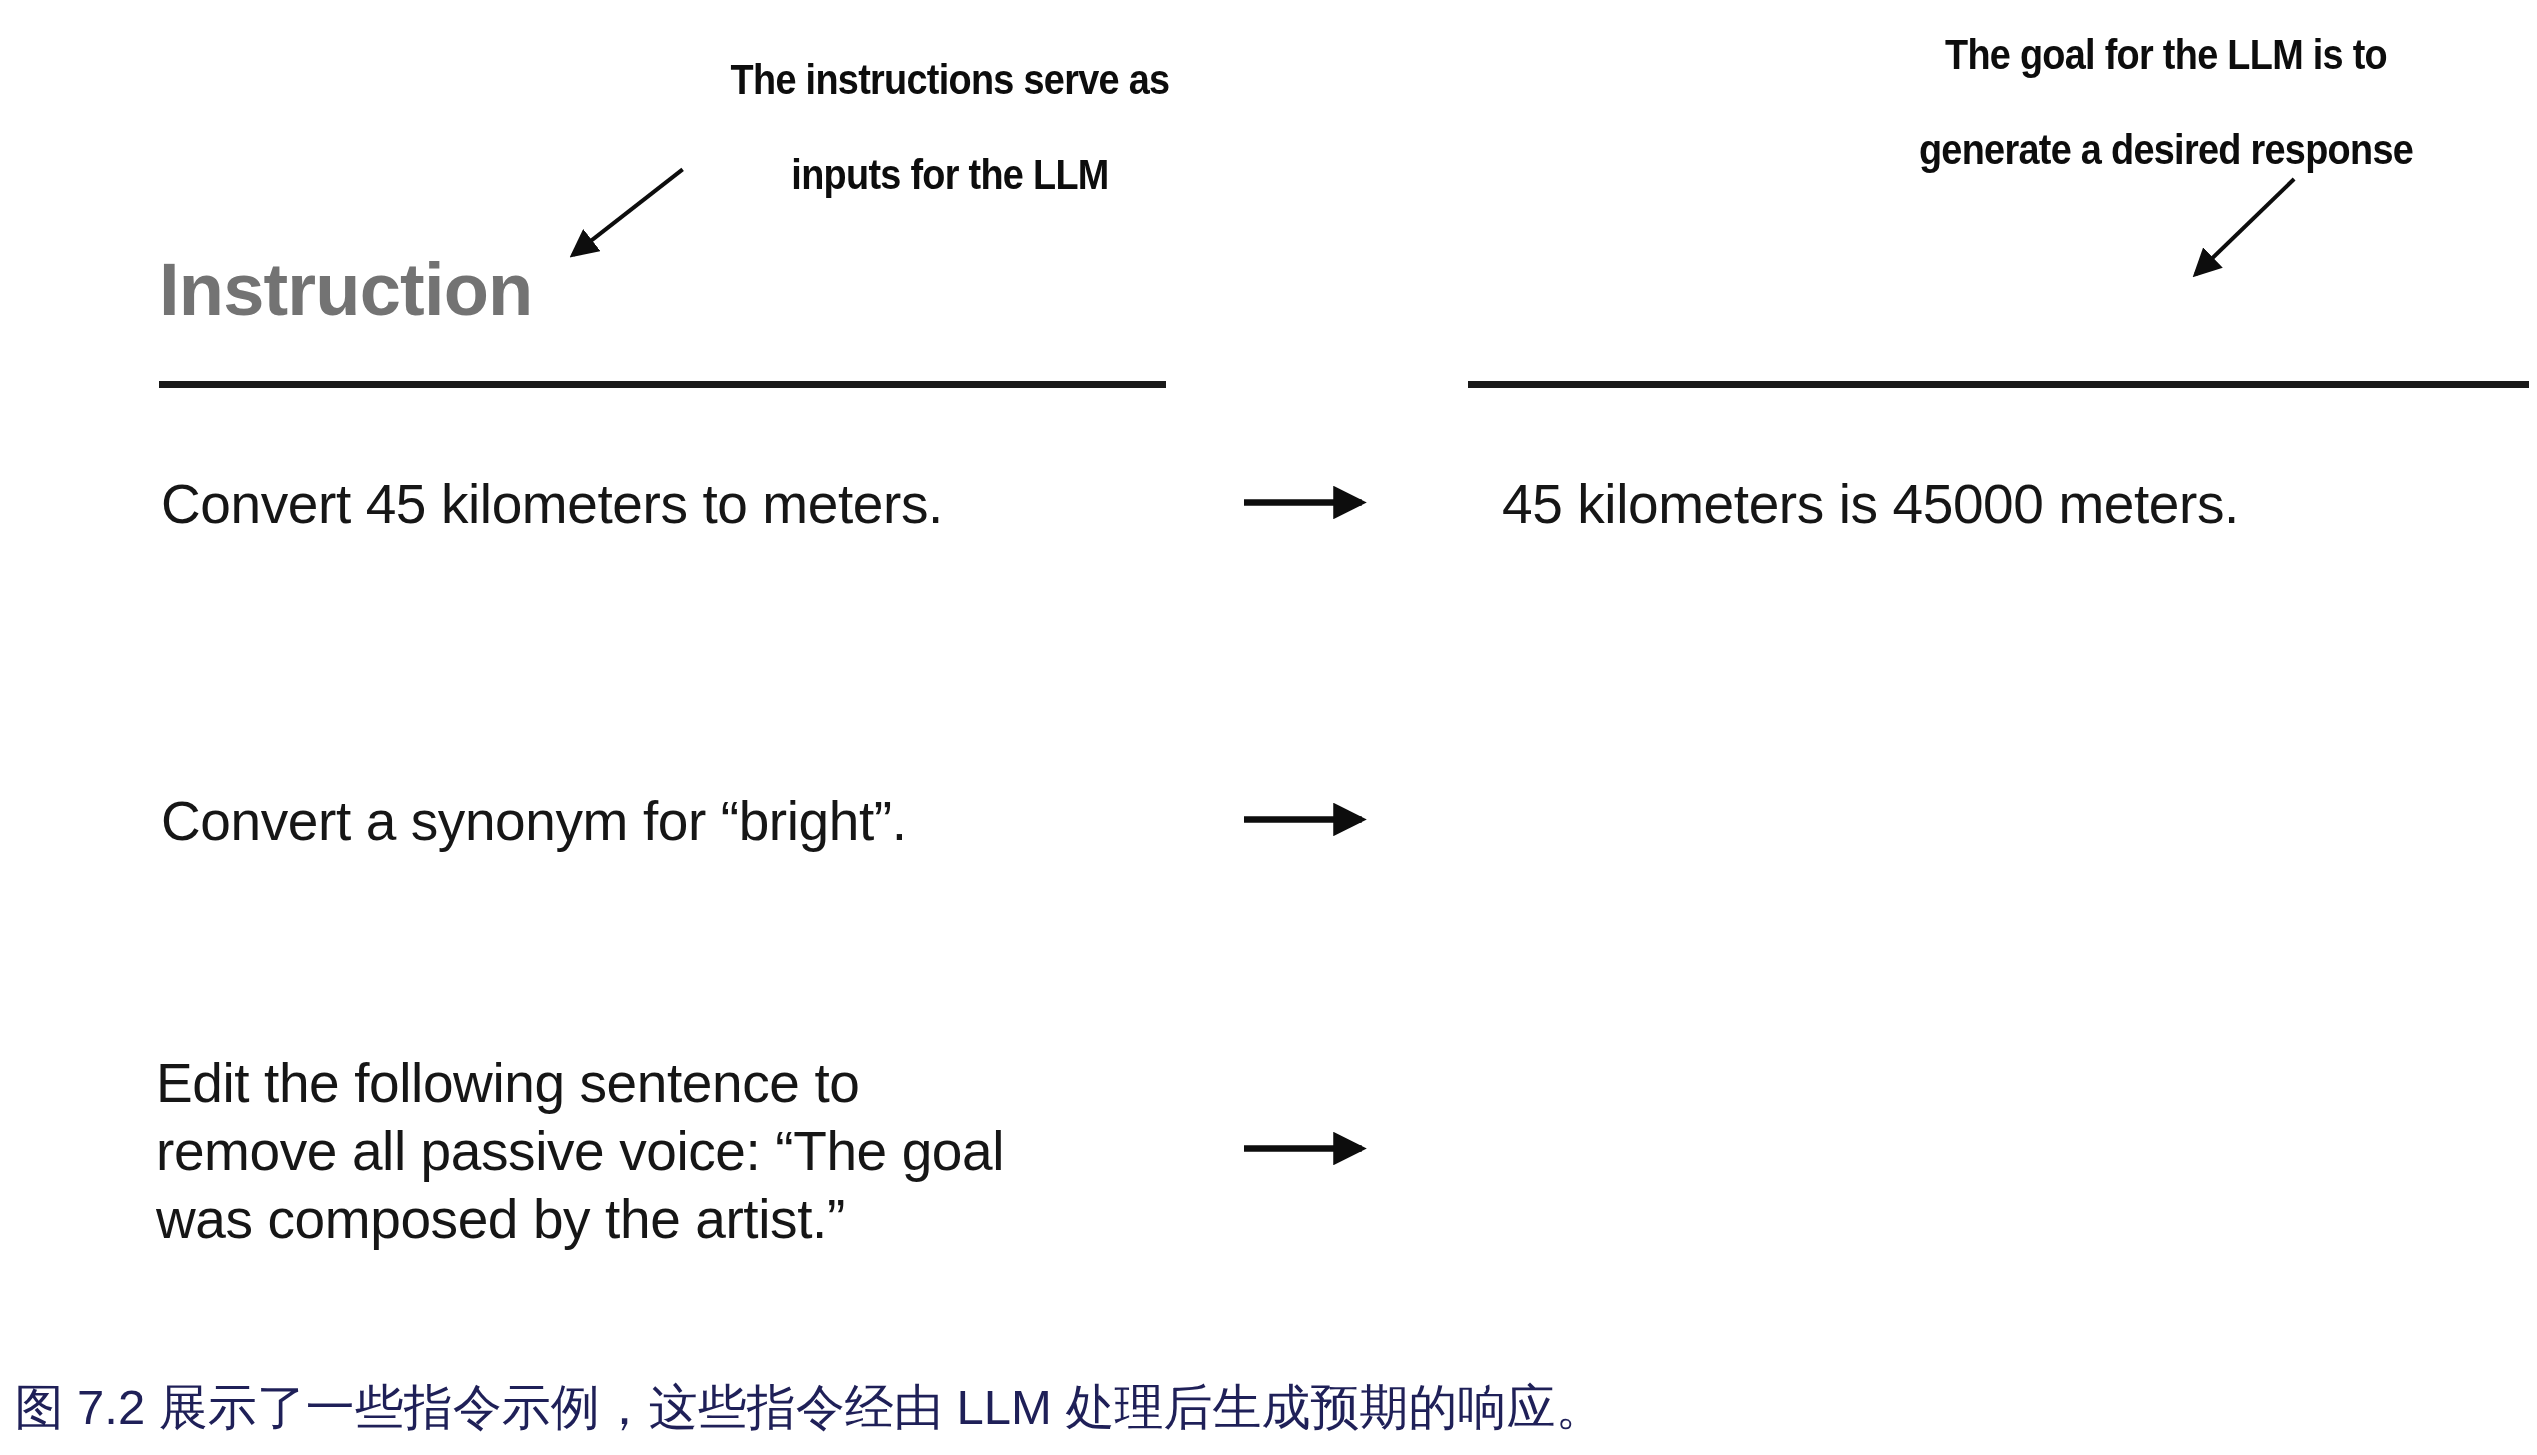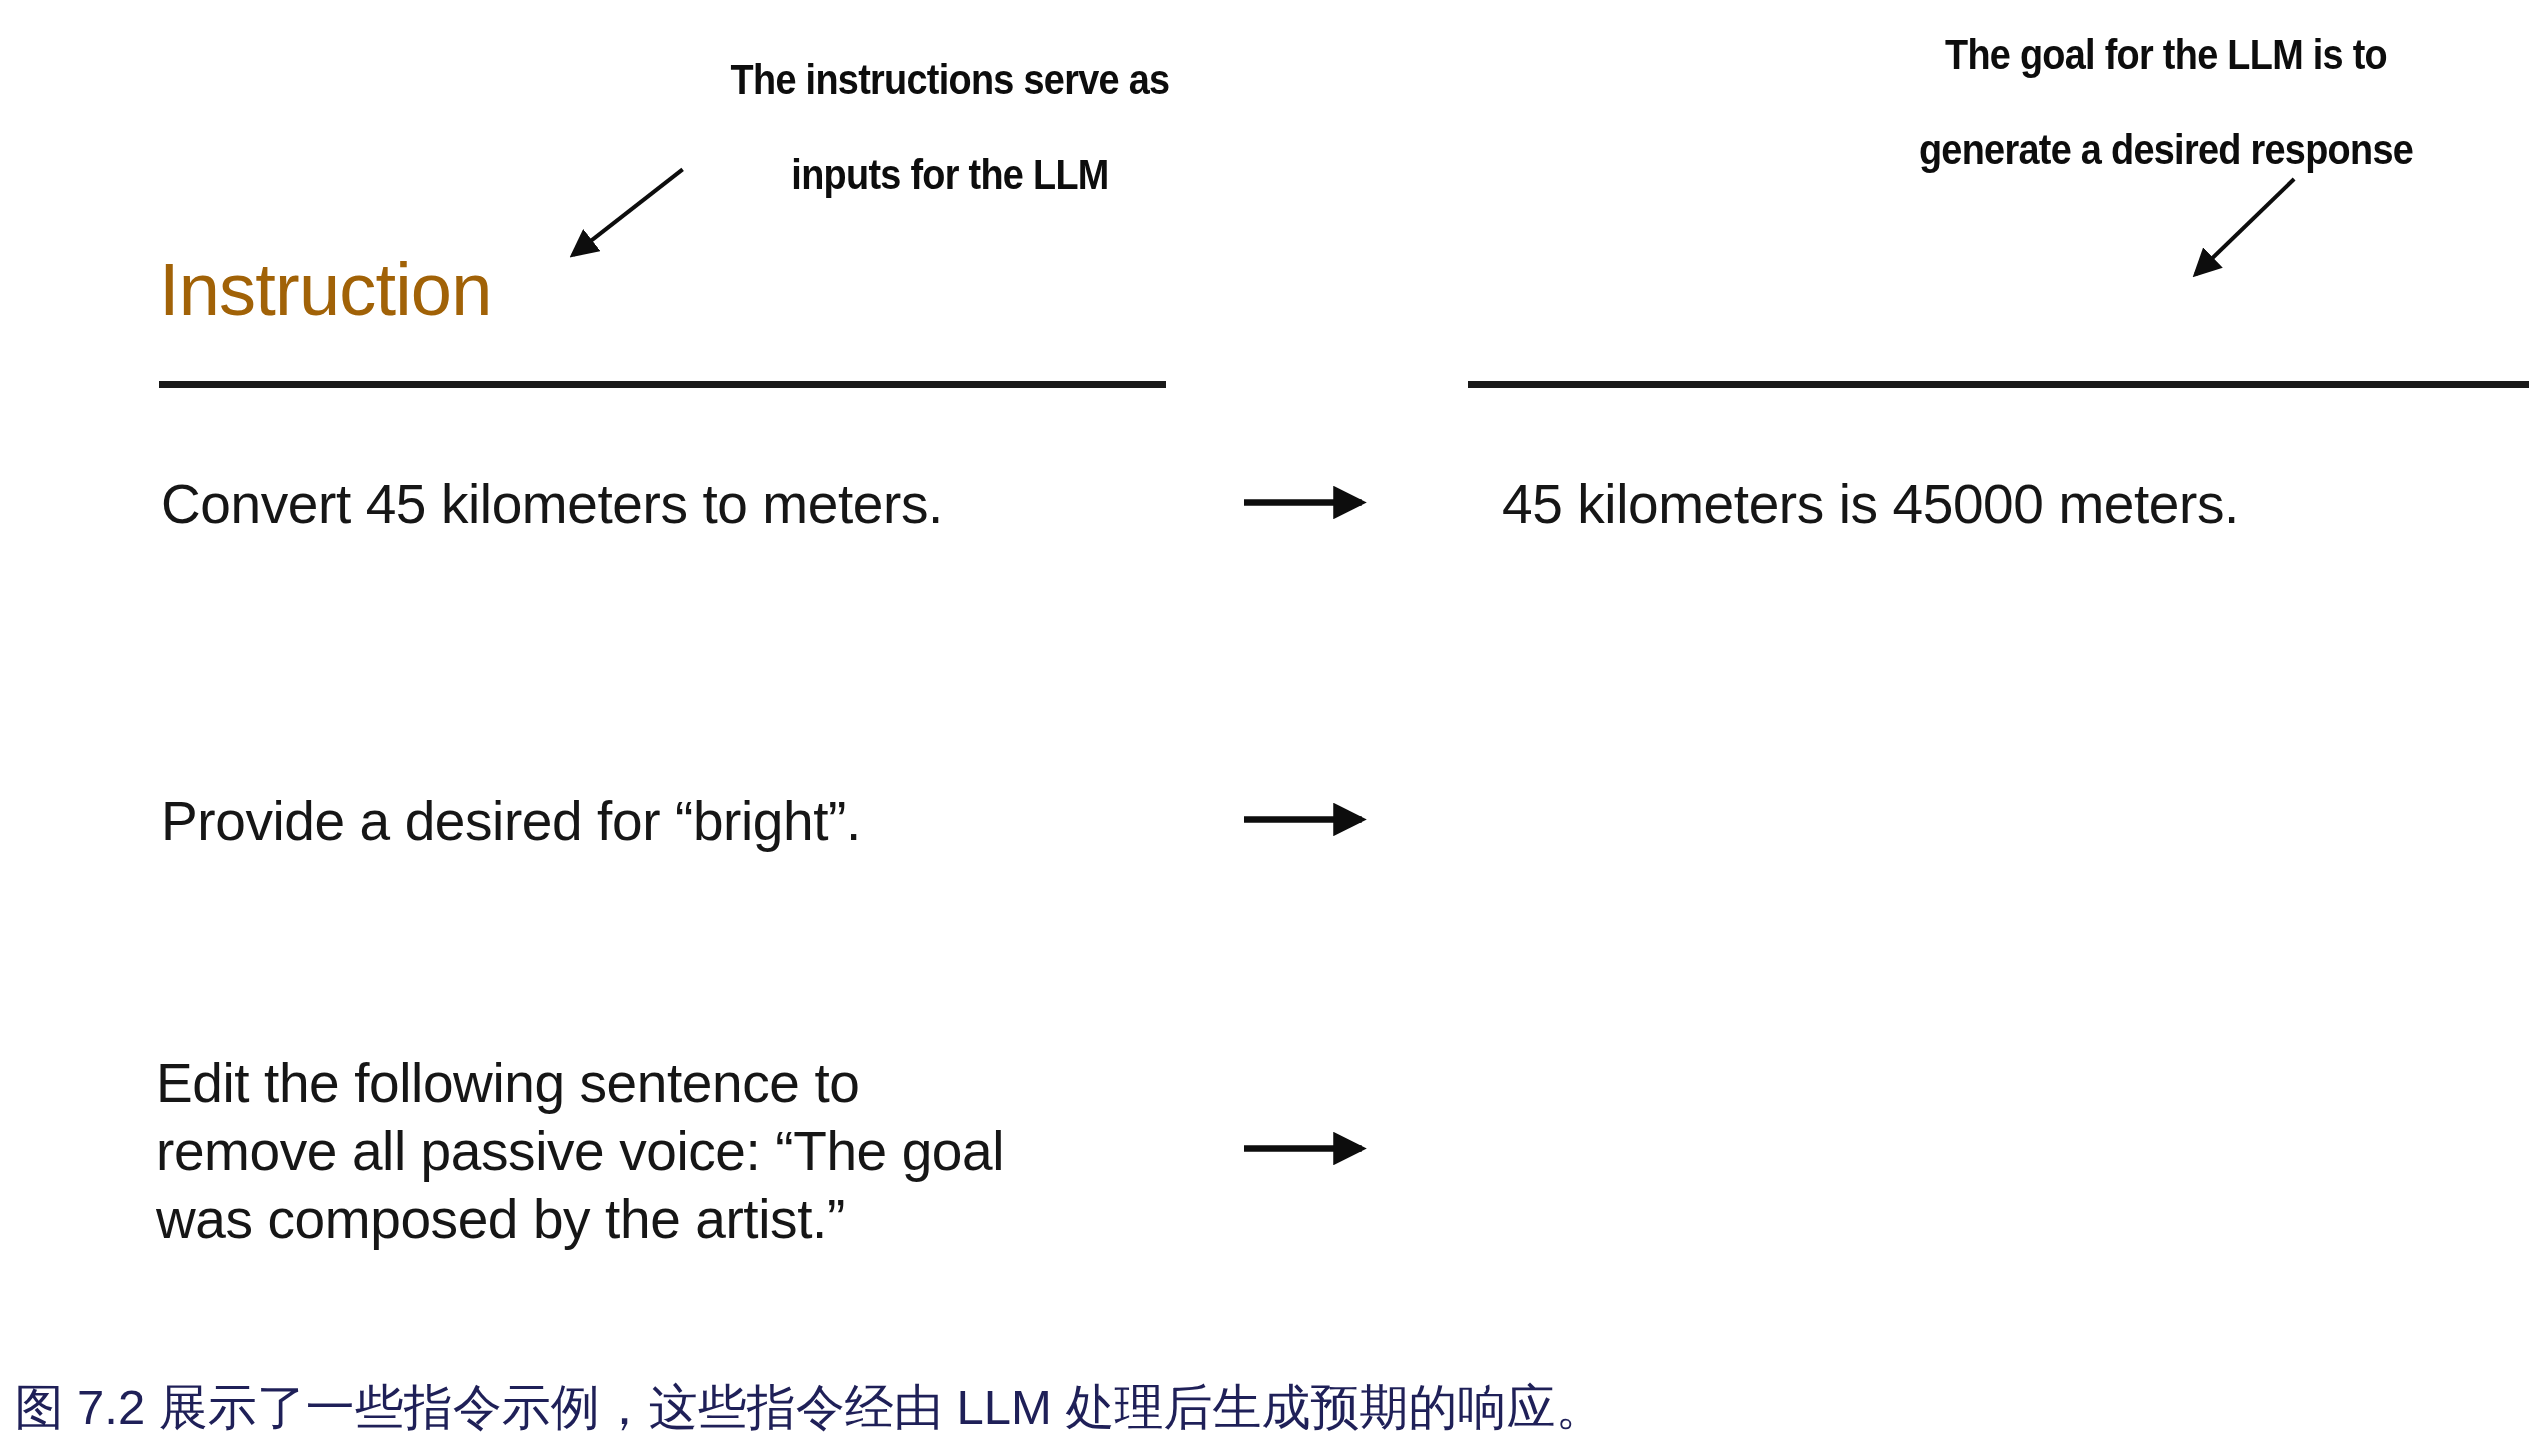--- a/index.html
+++ b/index.html
@@ -28,25 +28,25 @@
     letter-spacing: -0.8px;
   }
   .annotation .ln {
     display: block;
     transform: scaleX(0.88);
     transform-origin: 50% 50%;
     white-space: nowrap;
   }
 
   .col-header {
-    font-weight: normal;
+    font-weight: bold;
     font-size: 74px;
     line-height: 1;
     white-space: nowrap;
-    color: #a16207;
+    color: #737373;
     letter-spacing: -0.8px;
   }
   .rule {
     background: #1a1a1a;
     height: 7.3px;
   }
 
   .cell {
     font-size: 55px;
     line-height: 68px;
@@ -104,20 +104,20 @@
   </div>
 
   <div class="abs col-header" style="left:159px; top:253px;">Instruction</div>
 
   <div class="abs rule" style="left:159px; top:381px; width:1007px;"></div>
   <div class="abs rule" style="left:1468px; top:381px; width:1061px;"></div>
 
   <div class="abs cell nowrap" style="left:161px; top:470px;">Convert 45 kilometers to meters.</div>
   <div class="abs cell nowrap" style="left:1502px; top:470px;">45 kilometers is 45000 meters.</div>
 
-  <div class="abs cell nowrap" style="left:161px; top:787px;">Provide a desired for “bright”.</div>
+  <div class="abs cell nowrap" style="left:161px; top:787px;">Convert a synonym for “bright”.</div>
 
   <div class="abs cell" style="left:156px; top:1049px; width:895px;">Edit the following sentence to remove all passive voice: “The goal was composed by the artist.”</div>
 
   <div class="abs caption" style="left:14.5px; top:1376px; color:#1f2058;">图 7.2 展示了一些指令示例，这些指令经由 LLM 处理后生成预期的响应。</div>
 
 </div>
 
 
 </body></html>

